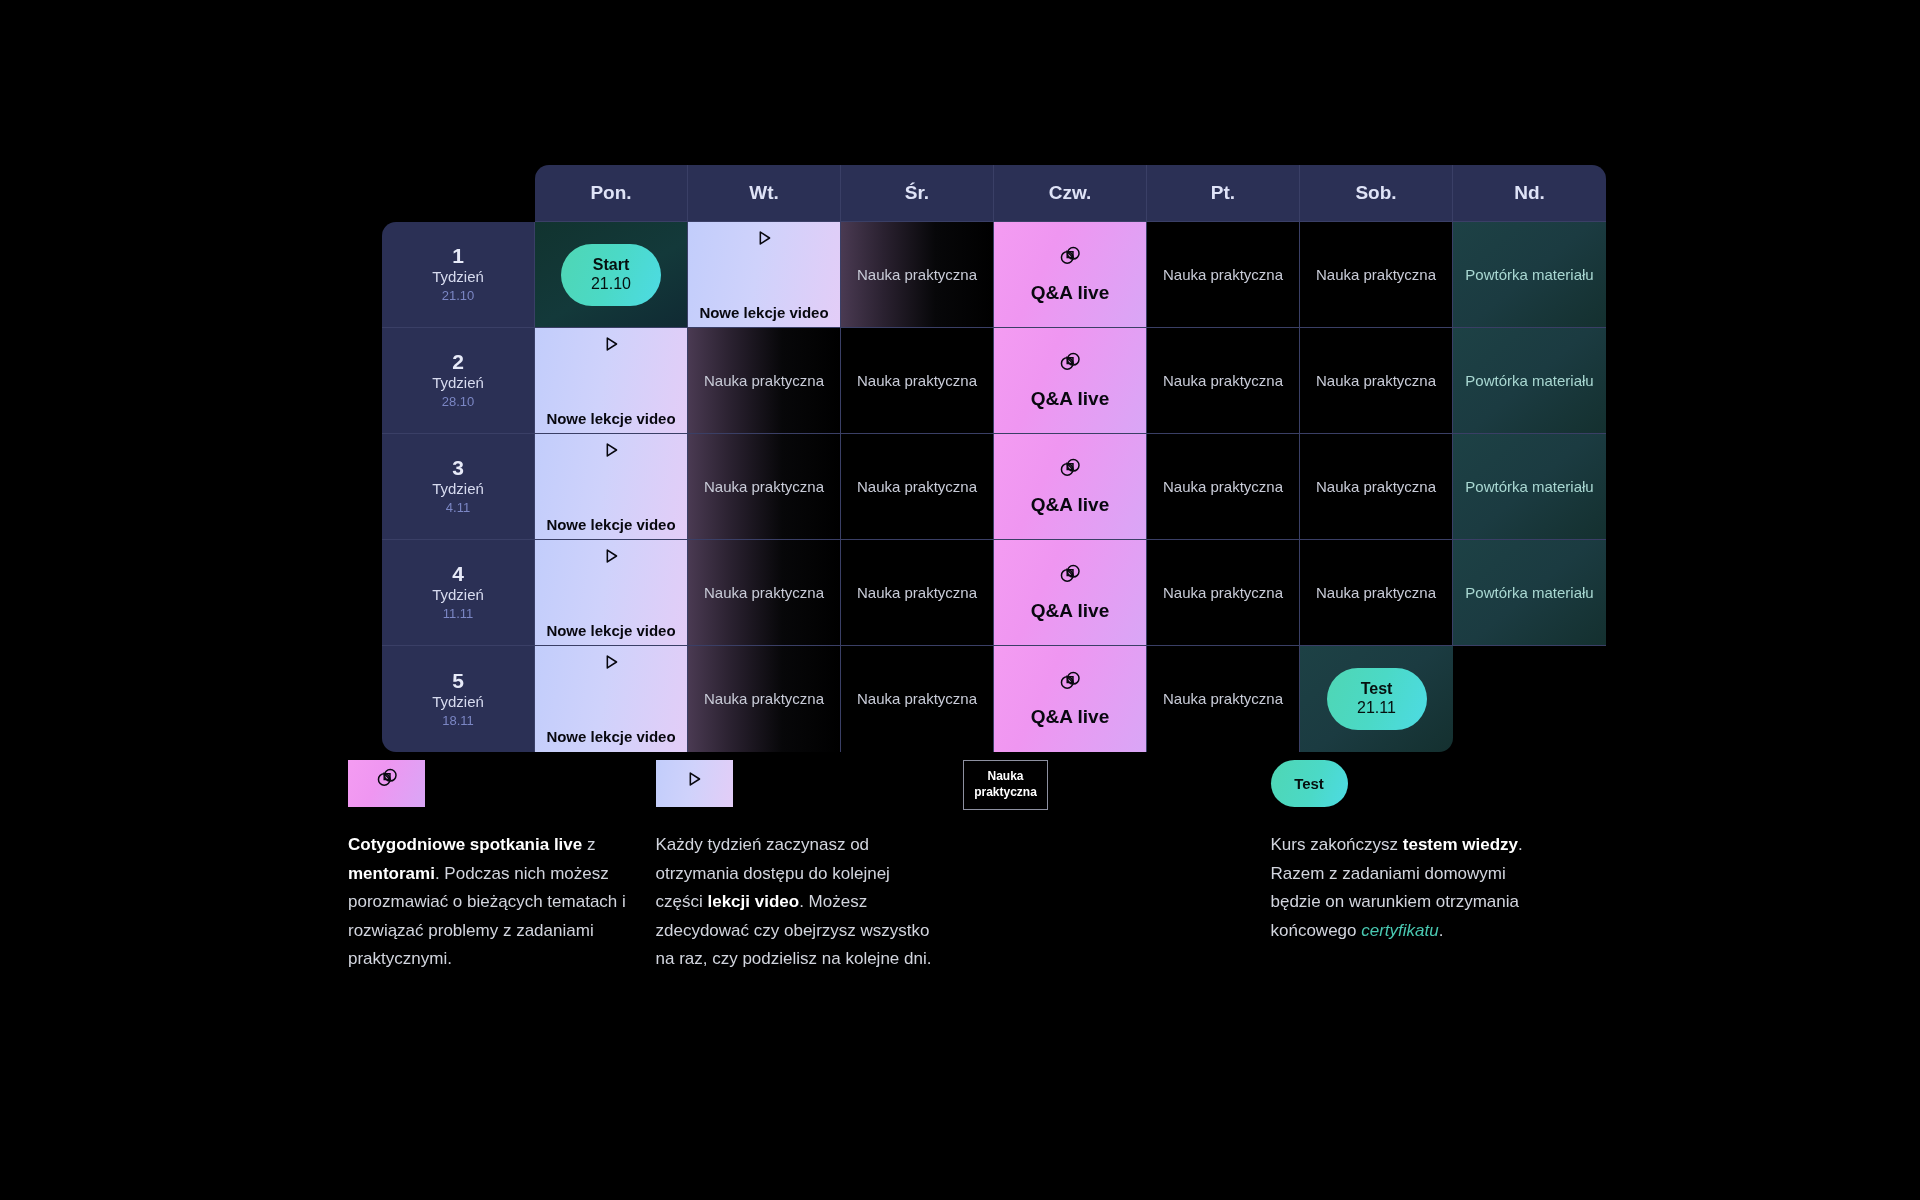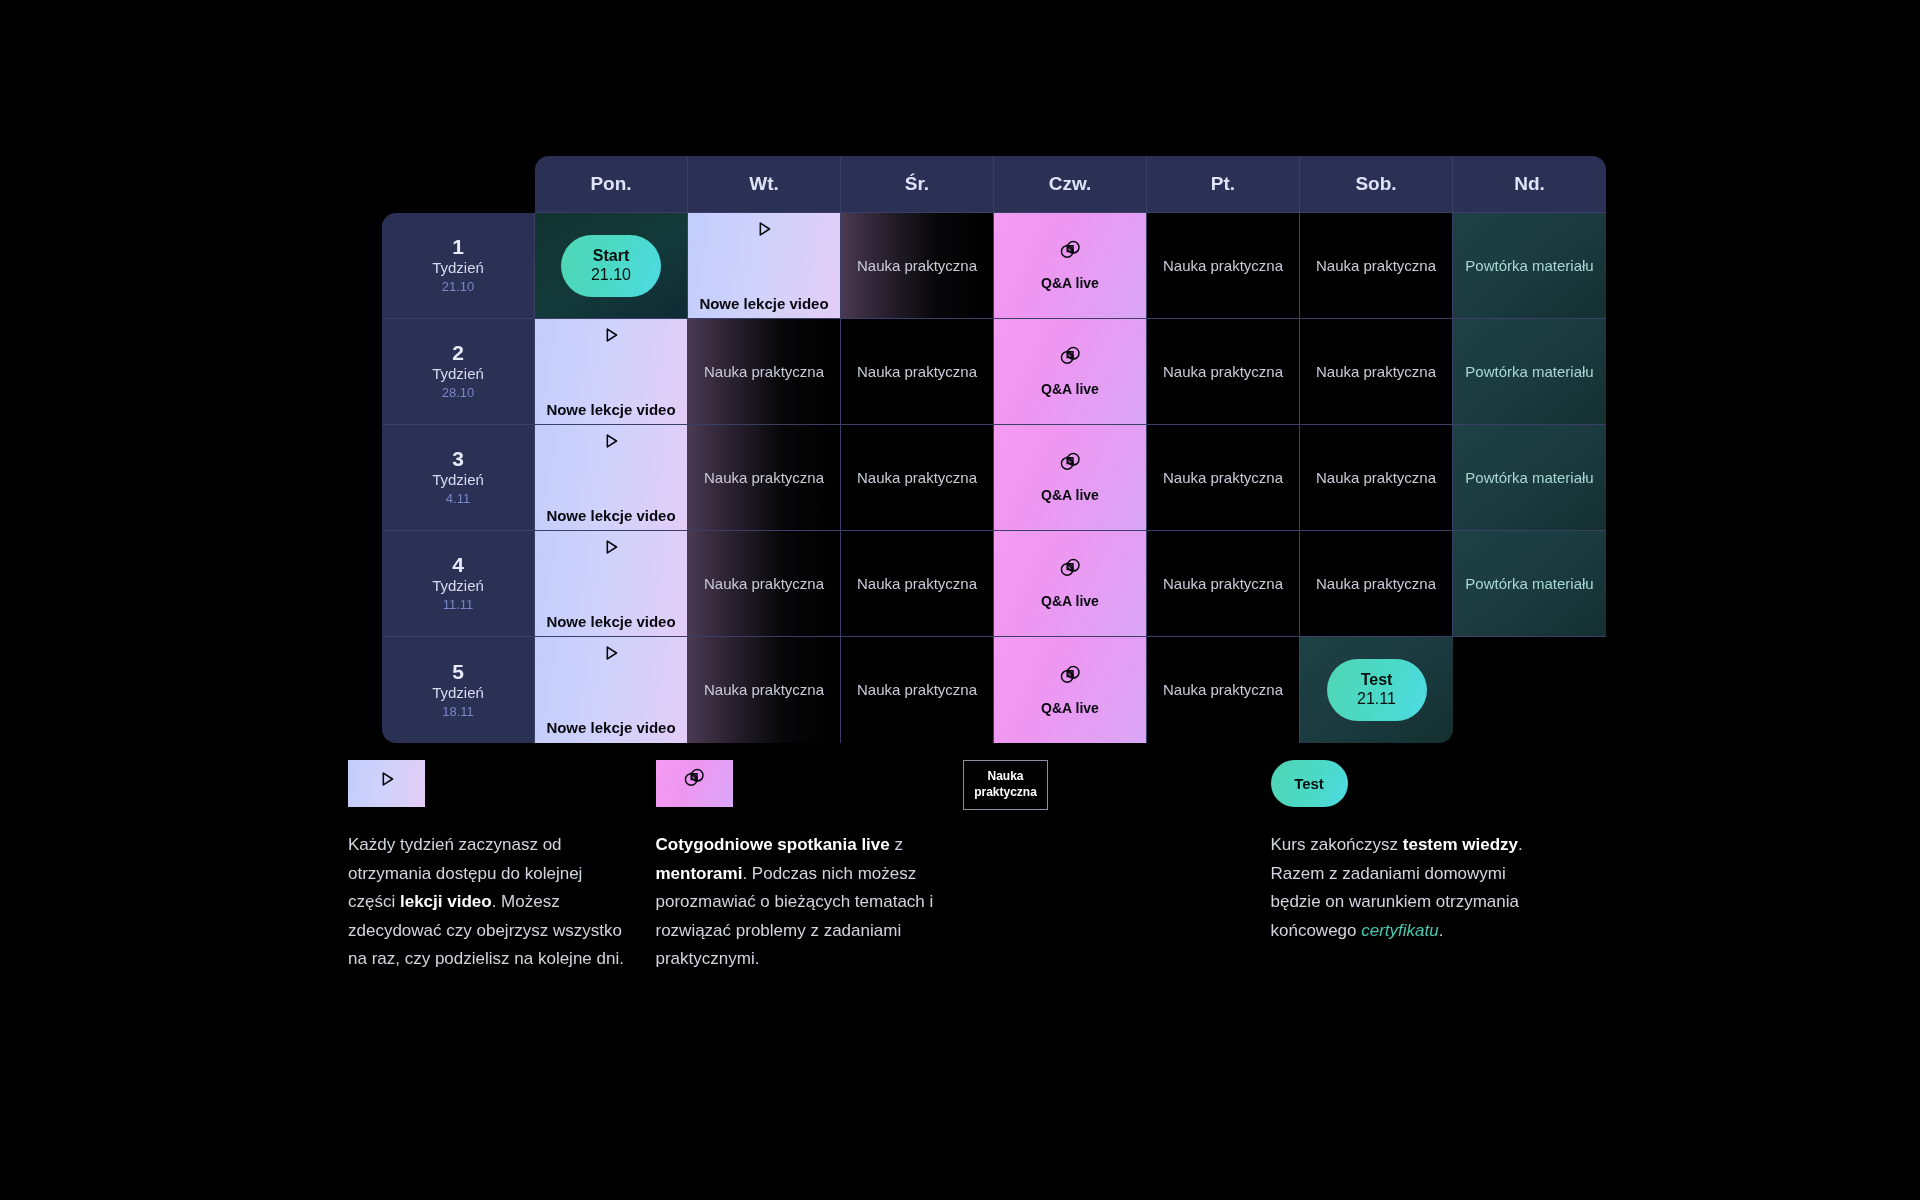--- a/index.html
+++ b/index.html
@@ -7,21 +7,21 @@
     width:1920px;height:1200px;
     background:#000000;
     font-family:"Liberation Sans", sans-serif;
     overflow:hidden;
   }
   .stage{position:relative;width:1920px;height:1200px;}
 
   
   .schedule{
     position:absolute;
-    left:348px; top:156px;
+    left:348px; top:165px;
     width:1225px;
     display:grid;
     grid-template-columns:153px 153px 153px 153px 153px 153px 153px 153px;
     grid-template-rows:57px 106px 106px 106px 106px 106px;
     padding-left:34px;
   }
   .cell{
     position:relative;
     display:flex;flex-direction:column;
     align-items:center;justify-content:center;
@@ -72,21 +72,21 @@
     color:#c9ccd8;
   }
   .c-prac-dark{
     background:#000000;
     color:#c9ccd8;
   }
   .c-qa{
     background:linear-gradient(115deg,#f49cf2 0%,#ef96f1 35%,#d9a6f6 100%);
     color:#09090f;
   }
-  .c-qa .t{font-weight:700;font-size:14px;color:#08080f;}
+  .c-qa .t{font-weight:700;font-size:19px;color:#08080f;}
   .c-rev{
     background:linear-gradient(140deg,#1d4145 0%,#1b3b41 50%,#14302f 100%);
     color:#a9d8d2;
   }
   .no-rb{border-right:none;}
   .no-bb{border-bottom:none;}
   .br-bot-right{border-bottom-right-radius:14px;}
 
   
   .pill{
@@ -335,39 +335,39 @@
       <div class="cell c-rev no-rb no-bb br-bot-right">
         <div class="pill">
           <span class="p1">Test</span>
           <span class="p2">21.11</span>
         </div>
       </div>
     </div>
 
   <div class="legend" id="legend">
       <div class="lg">
-        <div class="badge badge-video">
-          <span class="ico"><svg width="22" height="22" viewBox="0 0 24 24" fill="none" stroke="#08080f" stroke-width="1.7" stroke-linejoin="round">
-              <path d="M8 5.5 L18 12 L8 18.5 Z"></path>
-            </svg></span>
-        </div>
-        <p><span>Każdy tydzień zaczynasz od otrzymania dostępu do kolejnej części </span><b>lekcji video</b><span>. Możesz zdecydować czy obejrzysz wszystko na raz, czy podzielisz na kolejne dni.</span></p>
-      </div>
-      <div class="lg">
         <div class="badge badge-qa">
           <span class="ico"><svg width="26" height="26" viewBox="0 0 28 28" fill="none" stroke="#08080f" stroke-width="1.6">
               <circle cx="17.5" cy="10" r="6.2"></circle>
               <circle cx="11" cy="14.5" r="6.2"></circle>
               <path d="M11 8.3 L11 14.5 L17.2 14.5 Z" fill="none"></path>
               <path d="M11 8.3 L17.2 8.3 L17.2 14.5" fill="none"></path>
             </svg></span>
         </div>
         <p><b>Cotygodniowe spotkania live</b><span> z </span><b>mentorami</b><span>. Podczas nich możesz porozmawiać o bieżących tematach i rozwiązać problemy z zadaniami praktycznymi.</span></p>
       </div>
       <div class="lg">
+        <div class="badge badge-video">
+          <span class="ico"><svg width="22" height="22" viewBox="0 0 24 24" fill="none" stroke="#08080f" stroke-width="1.7" stroke-linejoin="round">
+              <path d="M8 5.5 L18 12 L8 18.5 Z"></path>
+            </svg></span>
+        </div>
+        <p><span>Każdy tydzień zaczynasz od otrzymania dostępu do kolejnej części </span><b>lekcji video</b><span>. Możesz zdecydować czy obejrzysz wszystko na raz, czy podzielisz na kolejne dni.</span></p>
+      </div>
+      <div class="lg">
         <div class="badge badge-prac">
           <span>Nauka praktyczna</span>
         </div>
       </div>
       <div class="lg">
         <div class="badge badge-test">
           <span>Test</span>
         </div>
         <p><span>Kurs zakończysz </span><b>testem wiedzy</b><span>. Razem z zadaniami domowymi będzie on warunkiem otrzymania końcowego </span><span class="lnk">certyfikatu</span><span>.</span></p>
       </div>

